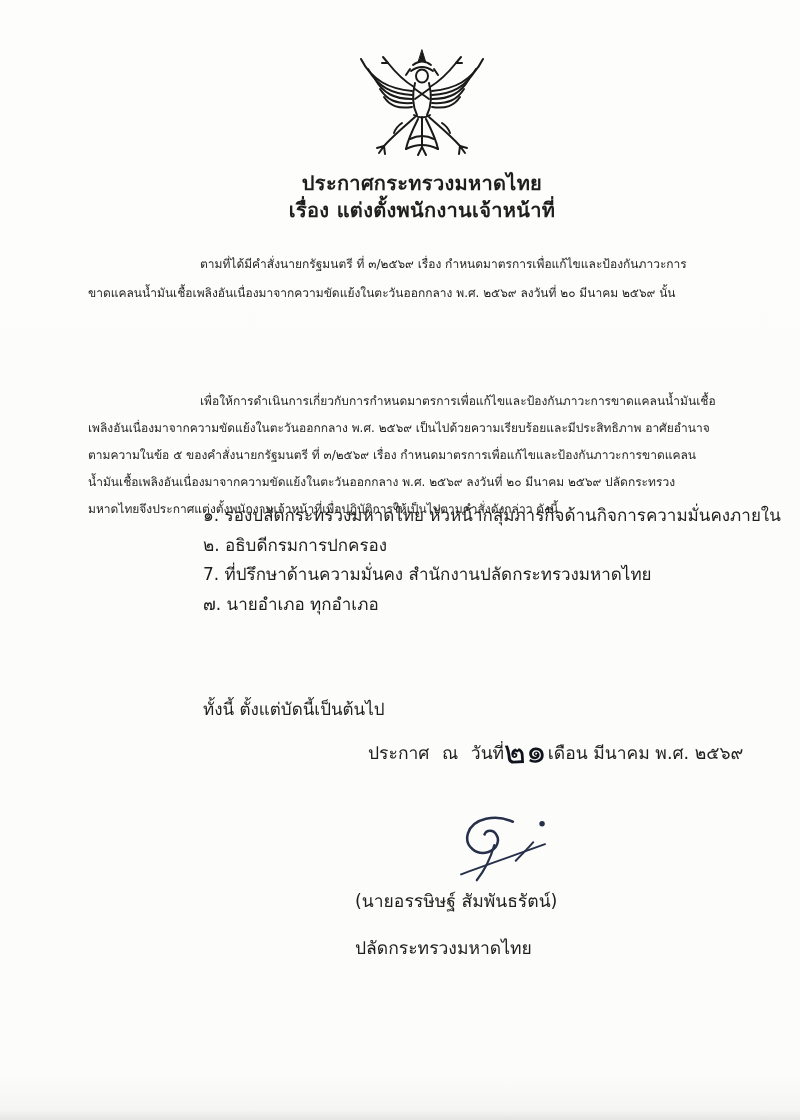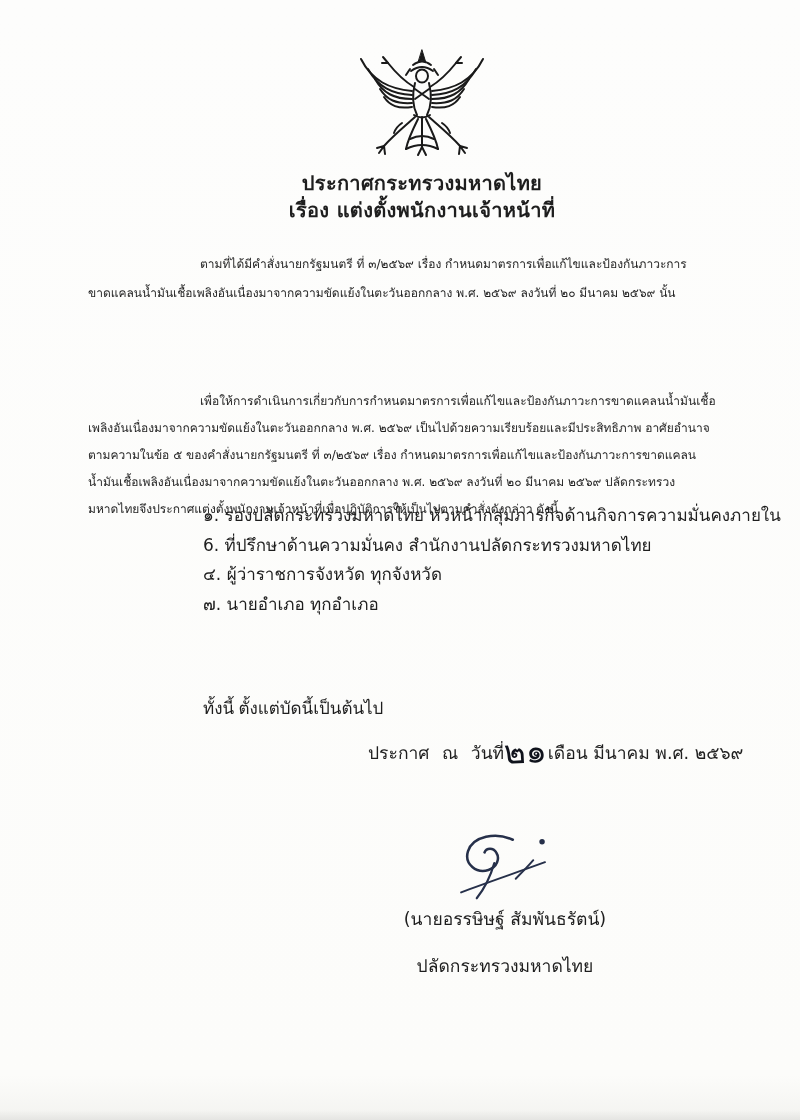--- a/index.html
+++ b/index.html
@@ -16,30 +16,30 @@
   
   .title-block{position:absolute;top:170px;left:22px;width:800px;text-align:center;}
   .doc-title{font-size:20px;font-weight:700;line-height:27px;letter-spacing:.3px;}
   .doc-subject{font-size:20px;font-weight:700;line-height:27px;letter-spacing:.3px;}
   
   .para{position:absolute;left:88px;width:628px;font-size:12px;margin:0;}
   .para-1{top:250px;line-height:29px;text-indent:112px;}
   .para-2{top:365px;line-height:27px;text-indent:112px;margin-top:23px;}
   .appointee-list{position:absolute;top:501px;left:203px;width:520px;font-size:17px;}
   .appointee{line-height:29.5px;white-space:nowrap;}
-  .closing-line{position:absolute;top:696px;left:203px;font-size:17px;line-height:26px;font-family:Liberation Serif, serif;}
+  .closing-line{position:absolute;top:696px;left:203px;font-size:17px;line-height:26px;}
   
   .date-line{position:absolute;top:738px;left:368px;font-size:17.5px;white-space:nowrap;}
   .date-line .spacer{word-spacing:7px;text-align:center;}
   .handwritten-day{
     display:inline-block;font-size:33px;line-height:20px;font-weight:500;
     transform:rotate(-3deg);position:relative;top:4px;margin:0 1px 0 0;color:#10131c;
   }
   
-  .signature-block{position:absolute;top:830px;left:355px;width:300px;text-align:center;}
+  .signature-block{position:absolute;top:812px;left:355px;width:300px;text-align:left;}
   .signature-svg{display:block;margin:0 auto;width:112px;height:78px;}
   .signatory-name{font-size:17.5px;line-height:22px;margin-top:0px;}
   .signatory-title{font-size:17.5px;line-height:22px;margin-top:25px;}
   .edge-shade{position:absolute;left:0;right:0;bottom:0;height:10px;background:linear-gradient(180deg,rgba(0,0,0,0),rgba(0,0,0,0.06));}
 </style>
 </head>
 <body>
 
 <div class="page">
 
@@ -95,22 +95,22 @@
   <div class="title-block">
     <div class="doc-title">ประกาศกระทรวงมหาดไทย</div>
     <div class="doc-subject">เรื่อง แต่งตั้งพนักงานเจ้าหน้าที่</div>
   </div>
 
   <p class="para para-1">ตามที่ได้มีคำสั่งนายกรัฐมนตรี ที่ ๓/๒๕๖๙ เรื่อง กำหนดมาตรการเพื่อแก้ไขและป้องกันภาวะการขาดแคลนน้ำมันเชื้อเพลิงอันเนื่องมาจากความขัดแย้งในตะวันออกกลาง พ.ศ. ๒๕๖๙ ลงวันที่ ๒๐ มีนาคม ๒๕๖๙ นั้น</p>
   <p class="para para-2">เพื่อให้การดำเนินการเกี่ยวกับการกำหนดมาตรการเพื่อแก้ไขและป้องกันภาวะการขาดแคลนน้ำมันเชื้อเพลิงอันเนื่องมาจากความขัดแย้งในตะวันออกกลาง พ.ศ. ๒๕๖๙ เป็นไปด้วยความเรียบร้อยและมีประสิทธิภาพ อาศัยอำนาจตามความในข้อ ๕ ของคำสั่งนายกรัฐมนตรี ที่ ๓/๒๕๖๙ เรื่อง กำหนดมาตรการเพื่อแก้ไขและป้องกันภาวะการขาดแคลนน้ำมันเชื้อเพลิงอันเนื่องมาจากความขัดแย้งในตะวันออกกลาง พ.ศ. ๒๕๖๙ ลงวันที่ ๒๐ มีนาคม ๒๕๖๙ ปลัดกระทรวงมหาดไทยจึงประกาศแต่งตั้งพนักงานเจ้าหน้าที่เพื่อปฏิบัติการให้เป็นไปตามคำสั่งดังกล่าว ดังนี้</p>
 
   <div class="appointee-list">
     <div class="appointee">๑. รองปลัดกระทรวงมหาดไทย หัวหน้ากลุ่มภารกิจด้านกิจการความมั่นคงภายใน</div>
-    <div class="appointee">6. ที่ปรึกษาด้านความมั่นคง สำนักงานปลัดกระทรวงมหาดไทย</div>
-    <div class="appointee">๔. ผู้ว่าราชการจังหวัด ทุกจังหวัด</div>
+    <div class="appointee">๒. อธิบดีกรมการปกครอง</div>
+    <div class="appointee">7. ที่ปรึกษาด้านความมั่นคง สำนักงานปลัดกระทรวงมหาดไทย</div>
     <div class="appointee">๗. นายอำเภอ ทุกอำเภอ</div>
   </div>
 
   <div class="closing-line">ทั้งนี้ ตั้งแต่บัดนี้เป็นต้นไป</div>
 
   <div class="date-line">
     <span class="spacer">ประกาศ ณ วันที่</span><span class="handwritten-day">๒๑</span><span>เดือน มีนาคม พ.ศ. ๒๕๖๙</span>
   </div>
 
   <div class="signature-block">

